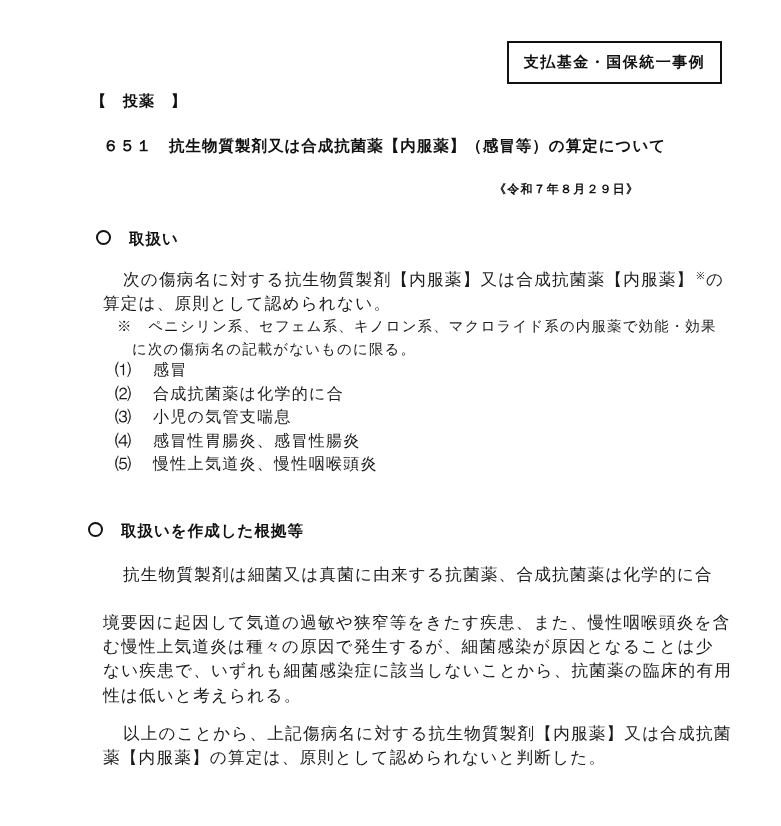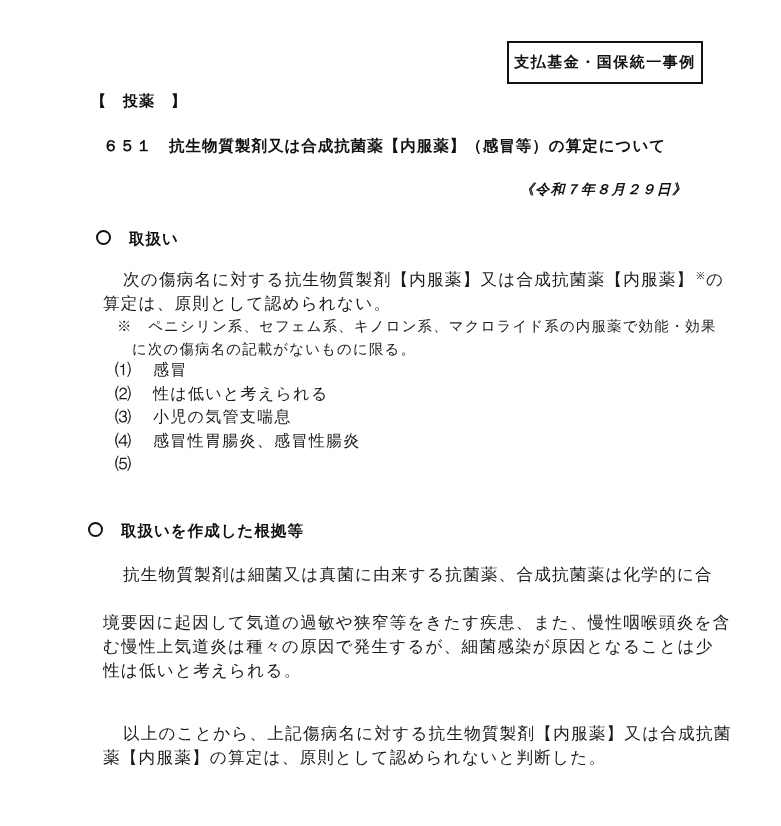--- a/index.html
+++ b/index.html
@@ -4,28 +4,28 @@
 <style>
   html, body { margin: 0; padding: 0; background: #ffffff; }
   body {
     width: 781px; height: 826px; position: relative; overflow: hidden;
     font-family: "DejaVu Serif", "Liberation Serif", serif;
     color: #1a1a1a;
   }
   .abs { position: absolute; white-space: nowrap; }
   .gothic { font-family: "DejaVu Sans", "Liberation Sans", sans-serif; font-weight: bold; color: #111; }
   .label-box {
-    position: absolute; left: 507px; top: 41px; width: 196px; height: 43px;
+    position: absolute; left: 507px; top: 41px; width: 215px; height: 43px;
     border: 2px solid #111; box-sizing: border-box;
     display: flex; align-items: center; justify-content: center;
     font-size: 15px; letter-spacing: 1.5px;
   }
   .category { left: 91px; top: 92px; font-size: 15px; letter-spacing: 1px; text-align: center; }
   .title { left: 103px; top: 136px; font-size: 15.5px; letter-spacing: 1px; }
-  .date { left: 520px; top: 181px; font-size: 14px; letter-spacing: 1.2px; font-style: italic; }
+  .date { left: 494px; top: 181px; font-size: 12px; letter-spacing: 1.2px; }
   .section-head { font-size: 15.5px; letter-spacing: 1px; }
   .sec1 { left: 96px; top: 229px; }
   .sec2 { left: 88px; top: 521px; }
   .circle-icon {
     display: inline-block; width: 11px; height: 11px; border: 2.2px solid #111;
     border-radius: 50%; margin-right: 18px; vertical-align: -1px;
   }
   .para { position: absolute; left: 103px; width: 590px; font-size: 16.6px; line-height: 24.2px; letter-spacing: 1.2px; }
   .para p { margin: 0; white-space: nowrap; }
   .indent1 { padding-left: 20px; }
@@ -64,45 +64,47 @@
   <p class="cont">に次の傷病名の記載がないものに限る。</p>
 </div>
 
 <div class="list">
   <div class="item">
       <span class="num">⑴</span>
       <span>感冒</span>
     </div>
   <div class="item">
       <span class="num">⑵</span>
-      <span>性は低いと考えられる</span>
+      <span>合成抗菌薬は化学的に合</span>
     </div>
   <div class="item">
       <span class="num">⑶</span>
       <span>小児の気管支喘息</span>
     </div>
   <div class="item">
       <span class="num">⑷</span>
       <span>感冒性胃腸炎、感冒性腸炎</span>
     </div>
   <div class="item">
       <span class="num">⑸</span>
+      <span>慢性上気道炎、慢性咽喉頭炎</span>
     </div>
 </div>
 
 <div class="abs gothic section-head sec2">
   <span class="circle-icon"></span><span>取扱いを作成した根拠等</span>
 </div>
 
 <div class="para" style="top:563px;">
   <p class="indent1">抗生物質製剤は細菌又は真菌に由来する抗菌薬、合成抗菌薬は化学的に合</p>
 </div>
 
 <div class="para" style="top:611px;">
   <p>境要因に起因して気道の過敏や狭窄等をきたす疾患、また、慢性咽喉頭炎を含</p>
   <p>む慢性上気道炎は種々の原因で発生するが、細菌感染が原因となることは少</p>
+  <p>ない疾患で、いずれも細菌感染症に該当しないことから、抗菌薬の臨床的有用</p>
   <p>性は低いと考えられる。</p>
 </div>
 
 <div class="para" style="top:722px;">
   <p class="indent1">以上のことから、上記傷病名に対する抗生物質製剤【内服薬】又は合成抗菌</p>
   <p>薬【内服薬】の算定は、原則として認められないと判断した。</p>
 </div>
 
 </body></html>

